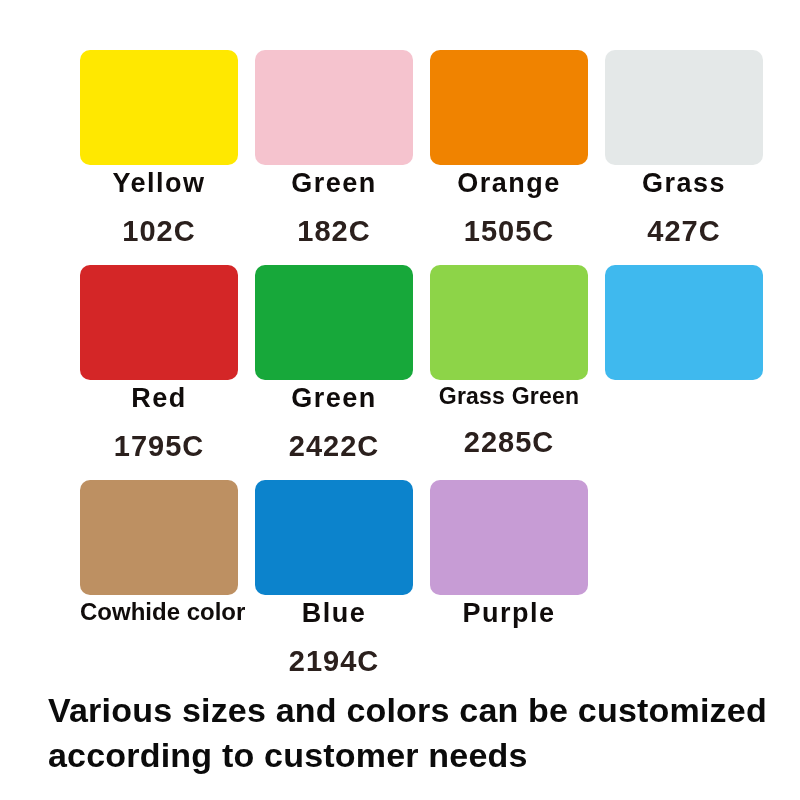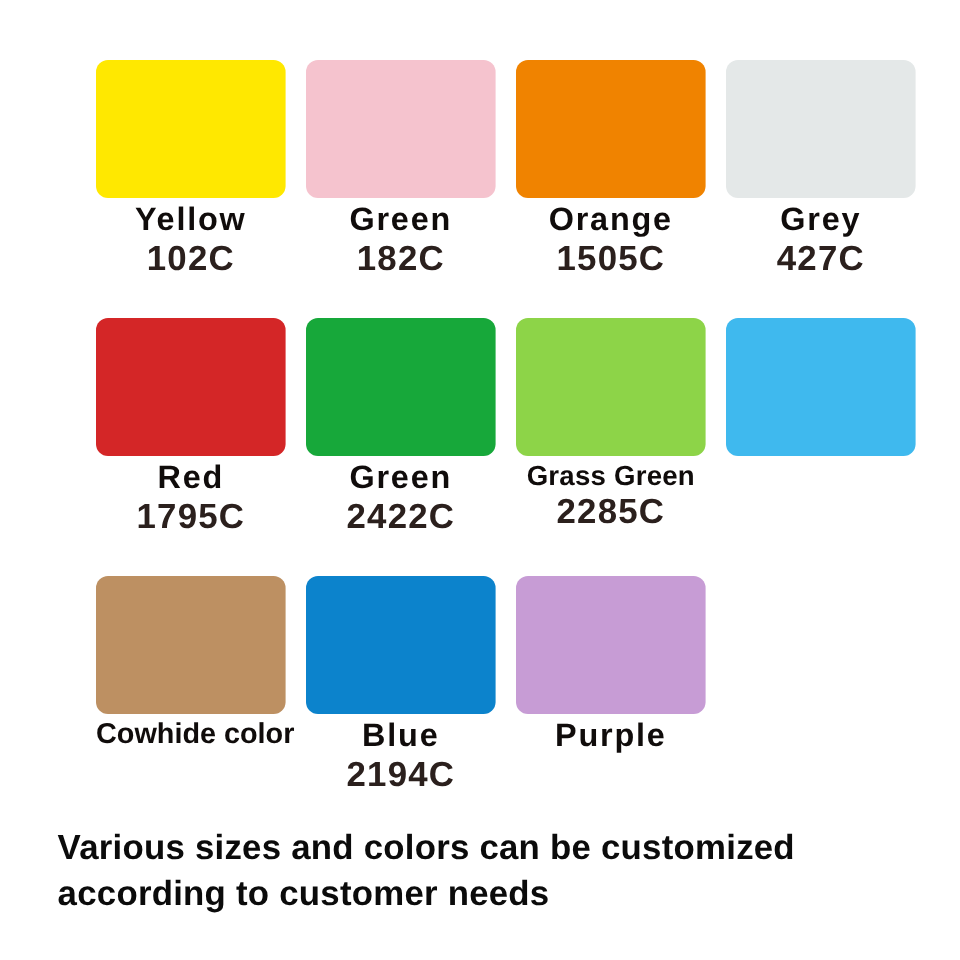--- a/index.html
+++ b/index.html
@@ -64,35 +64,35 @@
   .name.fit-small {
     font-size: 23px;
     letter-spacing: 0.2px;
   }
   .name.fit-xsmall {
     font-size: 24px;
     letter-spacing: 0px;
   }
 
   .code {
-    margin-top: 3px;
+    margin-top: 18px;
     font-size: 29px;
     font-weight: 700;
     letter-spacing: 1px;
     color: #2b201d;
     line-height: 1.08;
     white-space: nowrap;
   }
 
   .caption {
     position: absolute;
     left: 48px;
     top: 688px;
     width: 730px;
-    font-size: 29px;
+    font-size: 34px;
     font-weight: 700;
     color: #0b0b0b;
     line-height: 1.32;
     letter-spacing: 0.2px;
   }
   .caption .line { display: block; white-space: nowrap; }
 </style>
 </head>
 <body>
 
@@ -116,21 +116,21 @@
       <div class="cell">
         <div class="swatch" style="background: rgb(240, 131, 0);"></div>
         <div class="labels">
           <div class="name">Orange</div>
           <div class="code">1505C</div>
         </div>
       </div>
       <div class="cell">
         <div class="swatch" style="background: rgb(228, 232, 232);"></div>
         <div class="labels">
-          <div class="name">Grey</div>
+          <div class="name">Grass</div>
           <div class="code">427C</div>
         </div>
       </div>
       <div class="cell">
         <div class="swatch" style="background: rgb(212, 38, 39);"></div>
         <div class="labels">
           <div class="name">Red</div>
           <div class="code">1795C</div>
         </div>
       </div>

